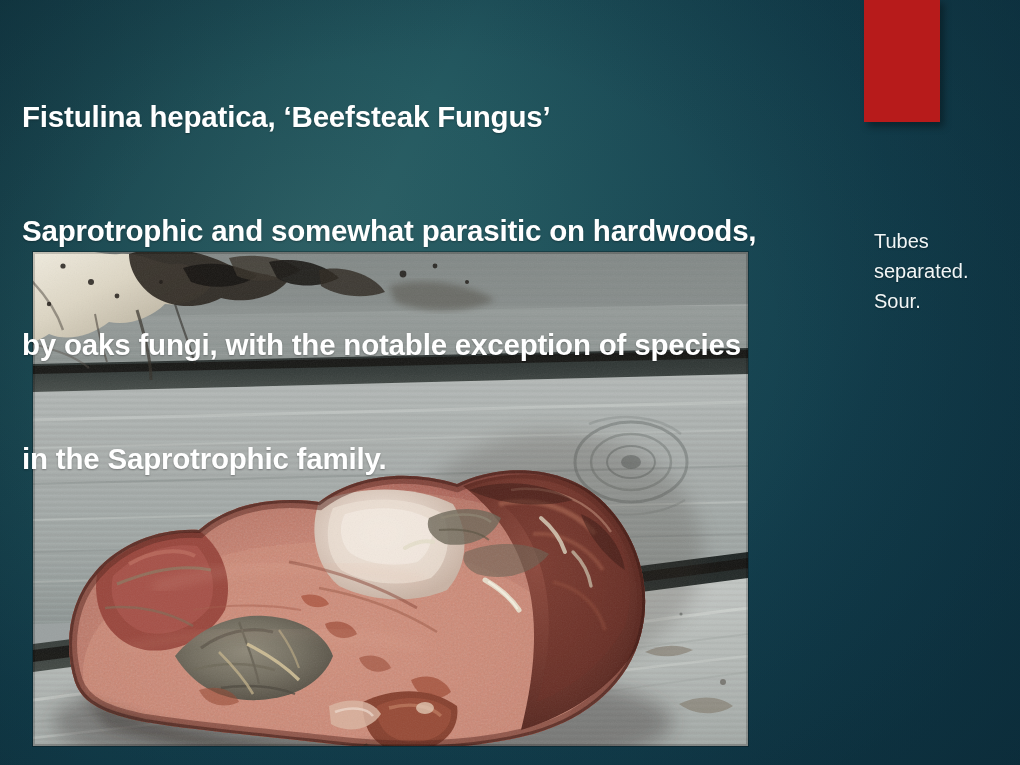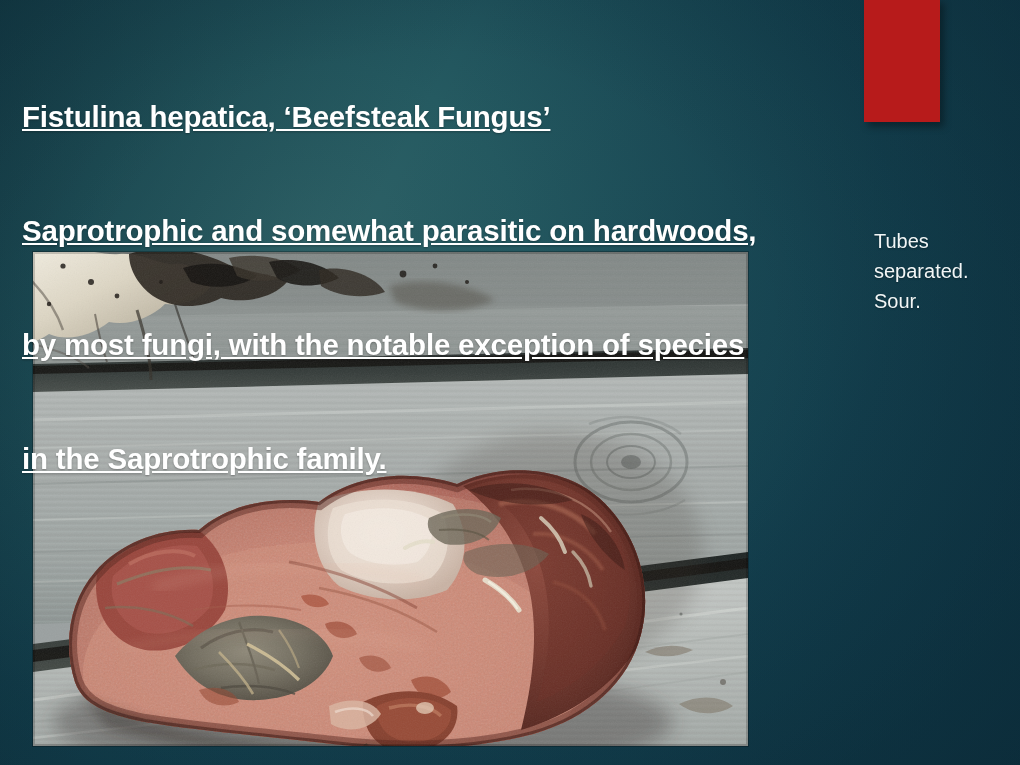--- a/index.html
+++ b/index.html
@@ -58,21 +58,21 @@
     width: 905px;
     font-size: 29.5px;
     font-weight: bold;
     line-height: 38px;
     color: #ffffff;
     letter-spacing: -0.2px;
     text-shadow: 0 1px 2px rgba(0,0,0,0.28);
     white-space: pre-wrap;
     z-index: 6;
   }
-  .title-block .tline { display: block; text-decoration: underline; }
+  .title-block .tline { display: block; }
 
   
   .caption {
     position: absolute;
     left: 874px;
     top: 226px;
     width: 150px;
     font-size: 20px;
     font-weight: normal;
     line-height: 30px;
@@ -427,21 +427,21 @@
         <rect x="0" y="0" width="715" height="494" filter="url(#grainy)" opacity="0.45"></rect>
 
         <rect x="0" y="0" width="715" height="494" fill="none" stroke="rgba(0,0,0,0.18)" stroke-width="4"></rect>
       </g>
     </svg>
   </div>
 
   <div class="title-block">
     <span class="tline">Fistulina hepatica, ‘Beefsteak Fungus’</span>
     <span class="tline">Saprotrophic and somewhat parasitic on hardwoods,</span>
-    <span class="tline">by most fungi, with the notable exception of species</span>
+    <span class="tline">by oaks fungi, with the notable exception of species</span>
     <span class="tline">in the Saprotrophic family.</span>
   </div>
 
   <div class="caption">
     <span class="cline">Tubes</span>
     <span class="cline">separated.</span>
     <span class="cline">Sour.</span>
   </div>
 
 </div>

